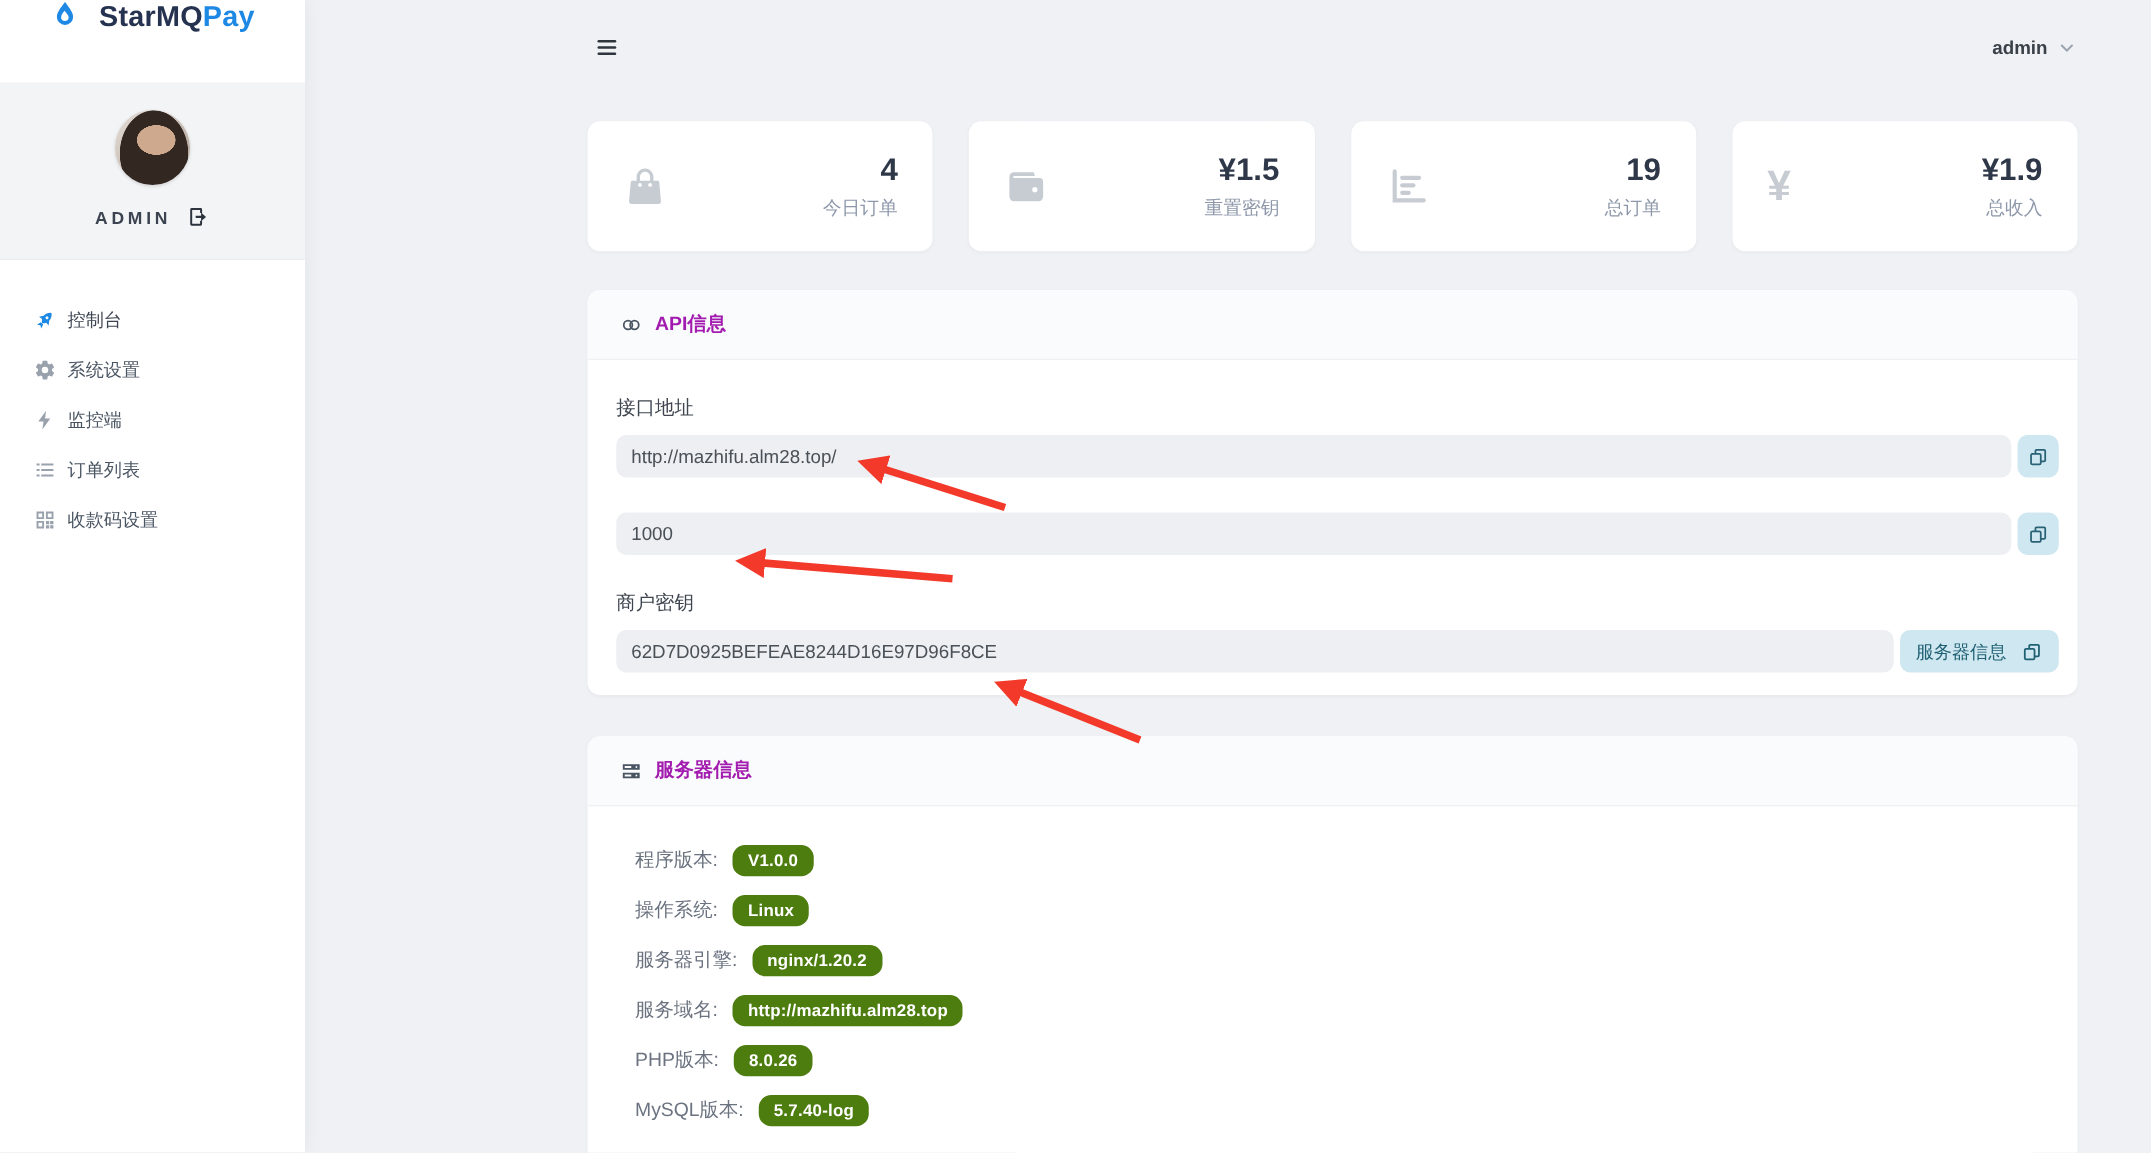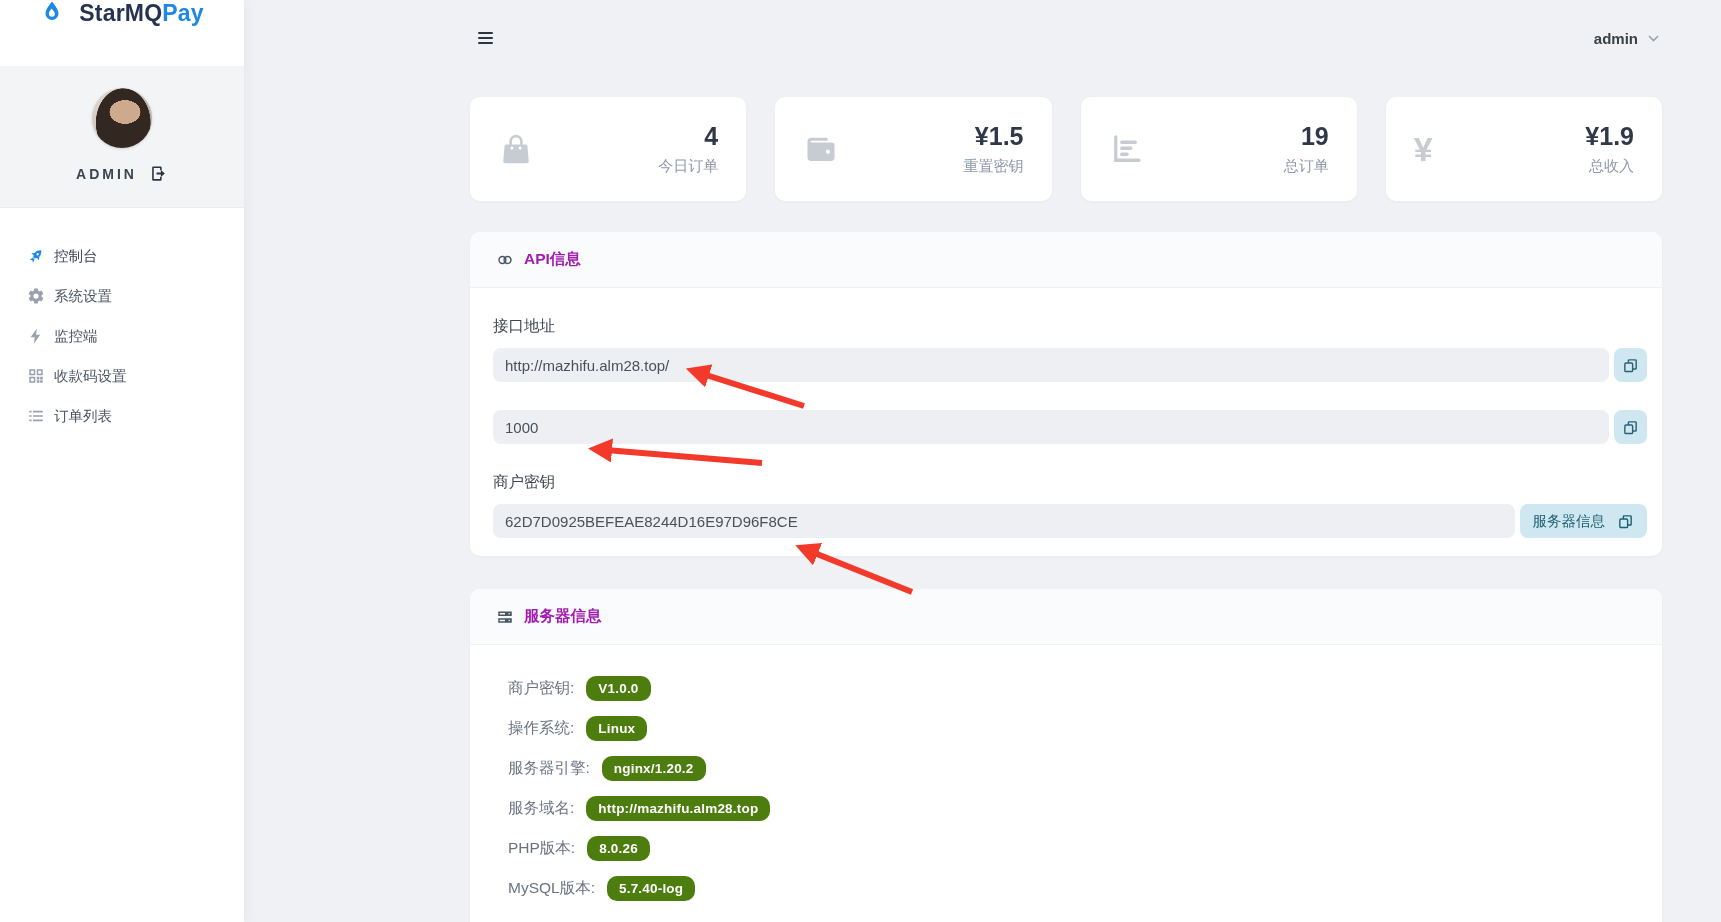--- a/index.html
+++ b/index.html
@@ -151,29 +151,29 @@
       <span>系统设置</span>
     </div>
     <div class="menu-item">
       <svg class="mi" viewBox="0 0 24 24" fill="currentColor">
         <path d="M13.2 2 4.8 13.6h5.6L9.2 22l8.4-11.6h-5.6z"></path>
       </svg>
       <span>监控端</span>
     </div>
     <div class="menu-item">
       <svg class="mi" viewBox="0 0 24 24" fill="currentColor">
-        <path d="M3 3h8v8H3zm2 2v4h4V5zM13 3h8v8h-8zm2 2v4h4V5zM3 13h8v8H3zm2 2v4h4v-4zM13 13h3.5v3.5H13zM17.5 13H21v3.5h-3.5zM13 17.5h3.5V21H13zM17.5 17.5H21V21h-3.5z"></path>
-      </svg>
-      <span>收款码设置</span>
+        <path d="M8 5h13v2.2H8zM8 10.9h13v2.2H8zM8 16.8h13V19H8zM3 5h3.2v2.2H3zM3 10.9h3.2v2.2H3zM3 16.8h3.2V19H3z"></path>
+      </svg>
+      <span>订单列表</span>
     </div>
     <div class="menu-item">
       <svg class="mi" viewBox="0 0 24 24" fill="currentColor">
-        <path d="M8 5h13v2.2H8zM8 10.9h13v2.2H8zM8 16.8h13V19H8zM3 5h3.2v2.2H3zM3 10.9h3.2v2.2H3zM3 16.8h3.2V19H3z"></path>
-      </svg>
-      <span>订单列表</span>
+        <path d="M3 3h8v8H3zm2 2v4h4V5zM13 3h8v8h-8zm2 2v4h4V5zM3 13h8v8H3zm2 2v4h4v-4zM13 13h3.5v3.5H13zM17.5 13H21v3.5h-3.5zM13 17.5h3.5V21H13zM17.5 17.5H21V21h-3.5z"></path>
+      </svg>
+      <span>收款码设置</span>
     </div>
   </nav>
 </aside>
 
 <div class="main">
   <div class="container">
     <div class="topbar">
       <div class="hamburger">
           <span></span>
           <span></span>
@@ -277,21 +277,21 @@
 
     <section class="section-card server-card">
       <div class="section-header">
         <svg class="hdr-icon" viewBox="0 0 24 24" fill="currentColor">
           <path d="M3 4.5h18v6H3zm2 2v2h7v-2zm12.5 0a1 1 0 1 0 0 2 1 1 0 0 0 0-2zM3 13.5h18v6H3zm2 2v2h7v-2zm12.5 0a1 1 0 1 0 0 2 1 1 0 0 0 0-2z"></path>
         </svg>
         <span class="section-title">服务器信息</span>
       </div>
       <div class="server-body">
         <div class="srow">
-          <span class="srow-label">商户密钥:</span>
+          <span class="srow-label">程序版本:</span>
           <span class="badge">V1.0.0</span>
         </div>
         <div class="srow">
           <span class="srow-label">操作系统:</span>
           <span class="badge">Linux</span>
         </div>
         <div class="srow">
           <span class="srow-label">服务器引擎:</span>
           <span class="badge">nginx/1.20.2</span>
         </div>

